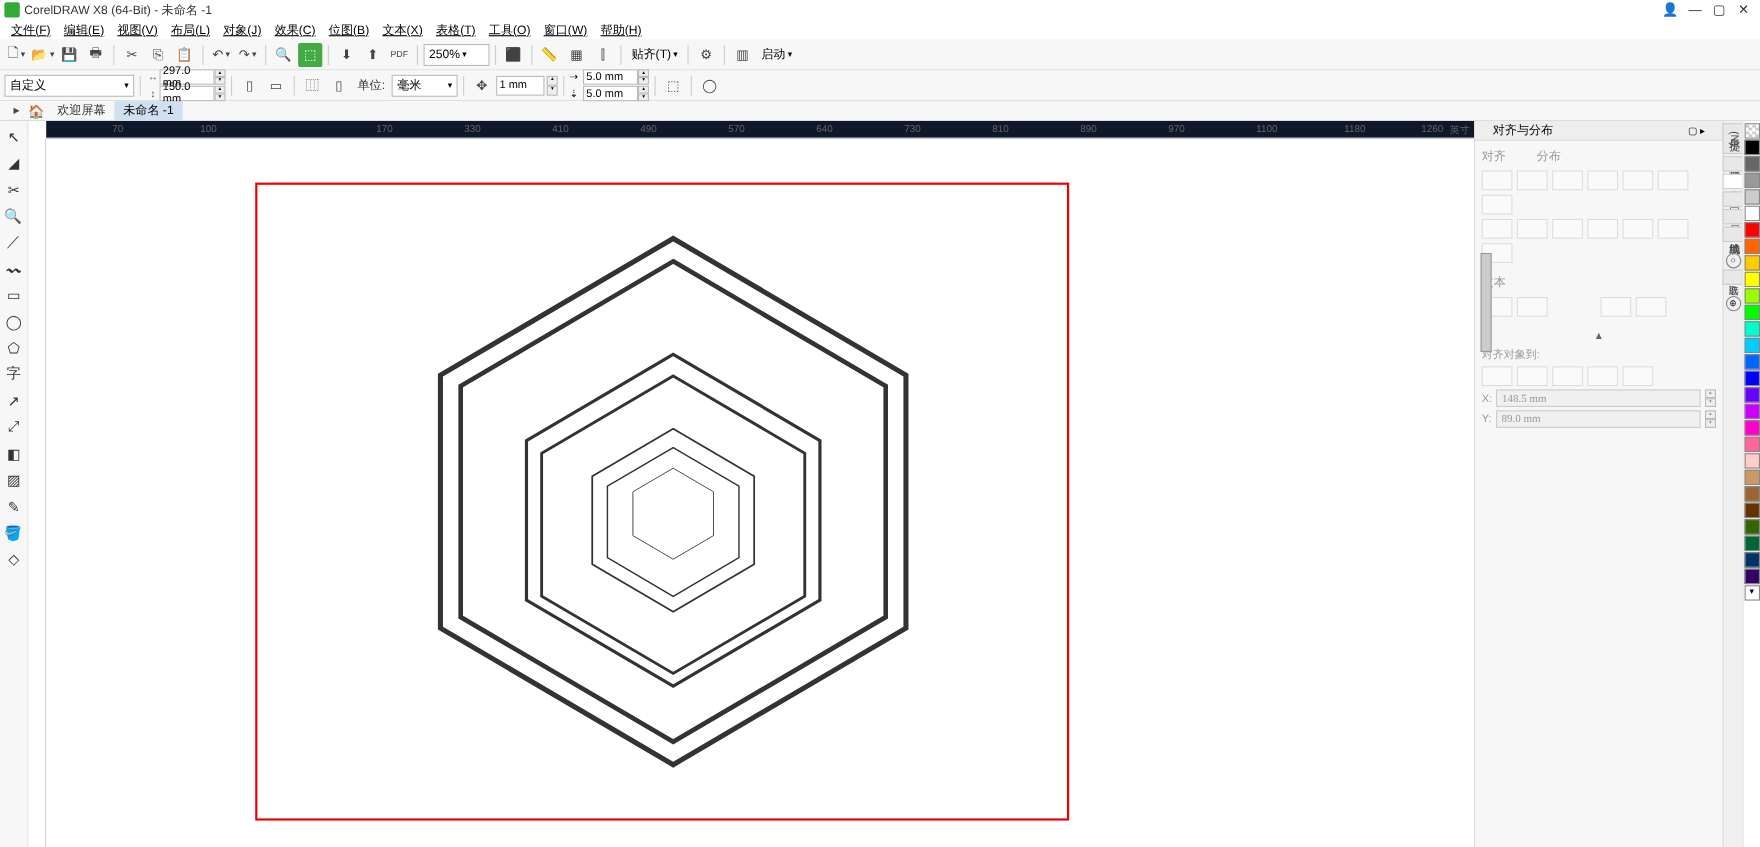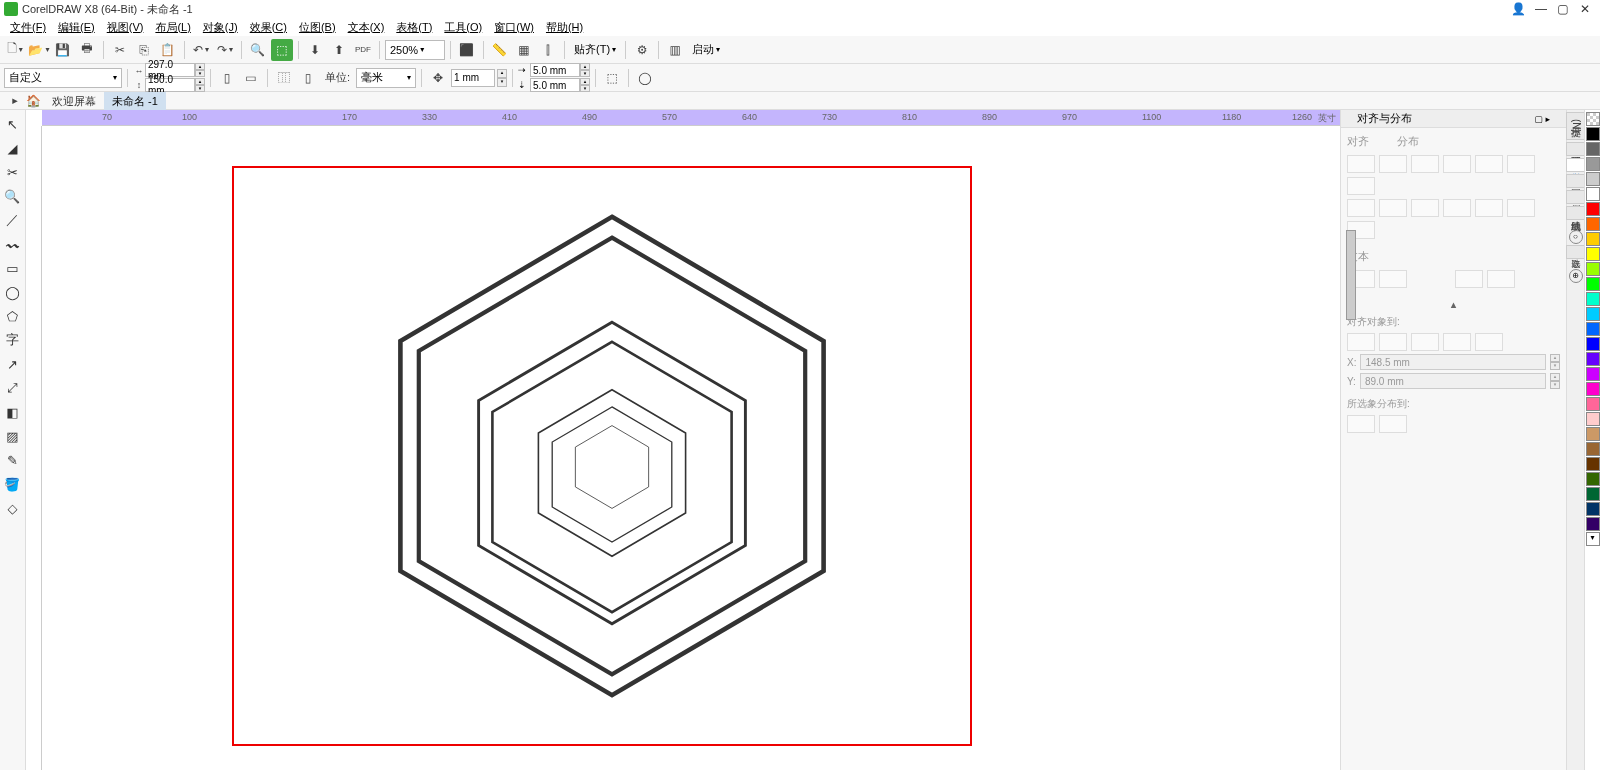--- a/index.html
+++ b/index.html
@@ -27,33 +27,33 @@
 .tabbar { height: 18px; background: #f7f7f7; display: flex; align-items: center; padding: 0 4px; font-size: 11px; border-bottom: 1px solid #ddd; }
 .tabbar .home { width: 14px; height: 14px; font-size: 12px; margin-right: 4px; }
 .tabbar .tab { padding: 0 8px; height: 18px; line-height: 18px; }
 .tabbar .tab.inactive { color: #333; }
 .tabbar .tab.active { background: #d0e0f0; color: #000; }
 
 .workrow { display: flex; height: calc(770px - 18px - 18px - 28px - 28px - 18px); }
 .tooltray { width: 26px; background: #f7f7f7; border-right: 1px solid #ddd; display: flex; flex-direction: column; padding-top: 2px; }
 .tooltray .tool { width: 22px; height: 22px; margin: 1px auto; display: flex; align-items: center; justify-content: center; font-size: 13px; color: #333; }
 .canvaswrap { flex: 1; position: relative; background: #fff; overflow: hidden; }
-.ruler-h { position: absolute; top: 0; left: 16px; right: 0; height: 16px; background: #c4b5fd; border-bottom: 1px solid #ccc; font-size: 9px; color: #666; overflow: hidden; }
+.ruler-h { position: absolute; top: 0; left: 16px; right: 0; height: 16px; background: #0f172a; border-bottom: 1px solid #ccc; font-size: 9px; color: #666; overflow: hidden; }
 .ruler-v { position: absolute; top: 16px; left: 0; width: 16px; bottom: 0; background: #fff; border-right: 1px solid #ccc; }
 .canvas-inner { position: absolute; top: 16px; left: 16px; right: 0; bottom: 0; background: #fff; overflow: hidden; }
 .redframe { position: absolute; border: 2px solid #e00; }
 .sidepanel { width: 226px; background: #f7f7f7; border-left: 1px solid #ddd; display: flex; flex-direction: column; font-size: 11px; }
 .sidepanel .title { height: 18px; display: flex; align-items: center; padding: 0 16px; border-bottom: 1px solid #ddd; background: #eee; font-size: 11px; }
 .sidepanel .body { flex: 1; padding: 6px; color: #999; }
 .sidepanel .grp { margin-bottom: 8px; }
 .sidepanel .grp .hdr { font-size: 10px; color: #999; margin-bottom: 4px; }
 .sidepanel .iconrow { display: flex; gap: 4px; flex-wrap: wrap; }
 .sidepanel .iconrow .ic { width: 28px; height: 18px; border: 1px solid #ddd; background: #fafafa; }
 .sidepanel .fld { display: flex; align-items: center; gap: 4px; margin: 3px 0; font-size: 10px; color: #999; }
-.sidepanel .fld .box { flex: 1; height: 16px; border: 1px solid #ccc; background: #f0f0f0; font-size: 10px; padding: 1px 4px; display: flex; align-items: center; }
+.sidepanel .fld .box { flex: 1; height: 16px; border: 1px solid #ccc; background: #f0f0f0; font-size: 10px; padding: 1px 4px; display: flex; align-items: center; font-family: Liberation Serif, serif; }
 .sidetabs { width: 18px; background: #f0f0f0; border-left: 1px solid #ddd; display: flex; flex-direction: column; align-items: center; padding-top: 2px; gap: 1px; }
 .sidetabs .stab { writing-mode: vertical-rl; font-size: 10px; padding: 6px 2px; color: #444; background: #e8e8e8; border: 1px solid #ccc; margin-bottom: 1px; }
 .sidetabs .stab.on { background: #fff; color: #06c; }
 .sidetabs .circle { width: 14px; height: 14px; border-radius: 50%; border: 1px solid #888; margin-top: 8px; font-size: 8px; display: flex; align-items: center; justify-content: center; }
 .colorstrip { width: 16px; background: #fff; display: flex; flex-direction: column; padding-top: 2px; border-left: 1px solid #ddd; }
 .colorstrip .sw { width: 14px; height: 14px; margin: 0 auto 1px; border: 1px solid #888; }
 .ruler-h .tick { position: absolute; top: 2px; font-size: 9px; color: #666; }
 svg.hex { position: absolute; stroke: #333; stroke-width: 1; fill: none; }
 </style>
 </head>
@@ -329,27 +329,20 @@
             </span>
           </div>
         <div class="fld">
             <span>Y:</span>
             <span class="box">89.0 mm</span>
             <span class="spinbtns" style="height:16px">
               <span>▴</span>
               <span>▾</span>
             </span>
           </div>
-      </div>
-      <div class="grp">
-        <div class="hdr">所选象分布到:</div>
-        <div class="iconrow">
-          <span class="ic"></span>
-            <span class="ic"></span>
-        </div>
       </div>
     </div>
 
     <div style="position:absolute;right:244px;top:230px;width:10px;height:90px;background:#ccc;border:1px solid #999"></div>
   </div>
 
   <div class="sidetabs">
     <span class="stab">提示(N)</span>
     <span class="stab">对象管理器</span>
     <span class="stab on">对齐与分布</span>

